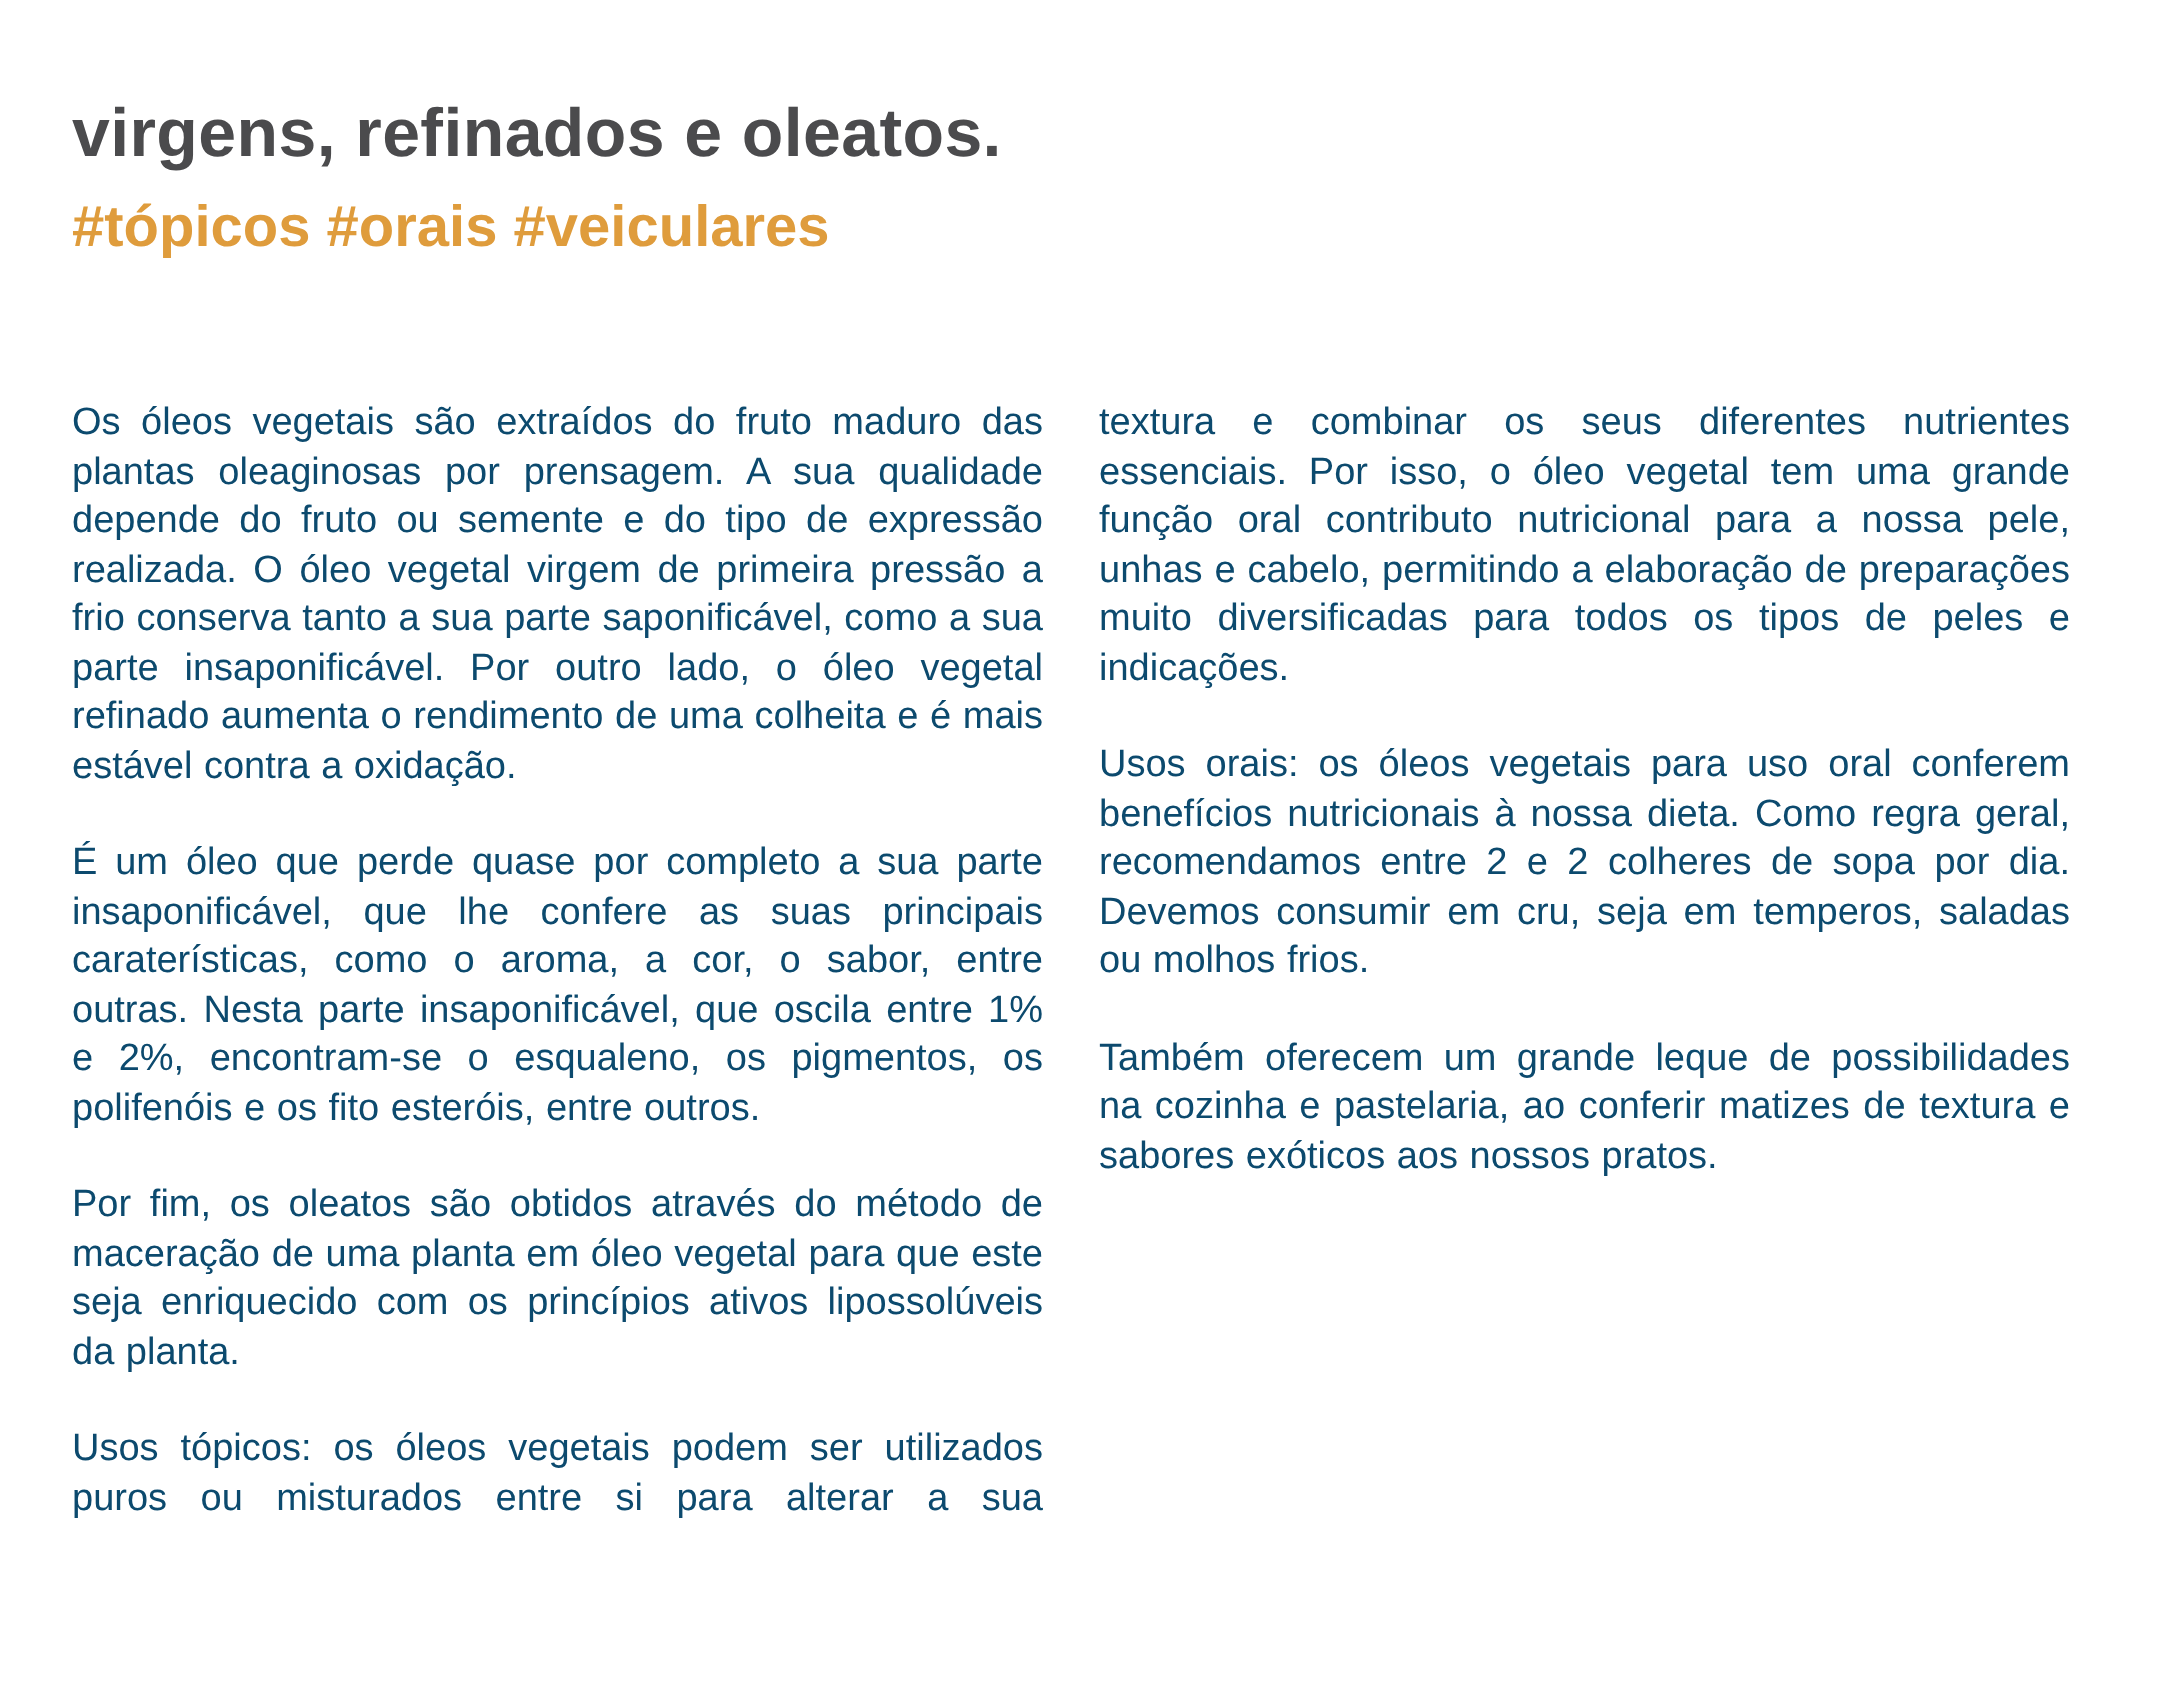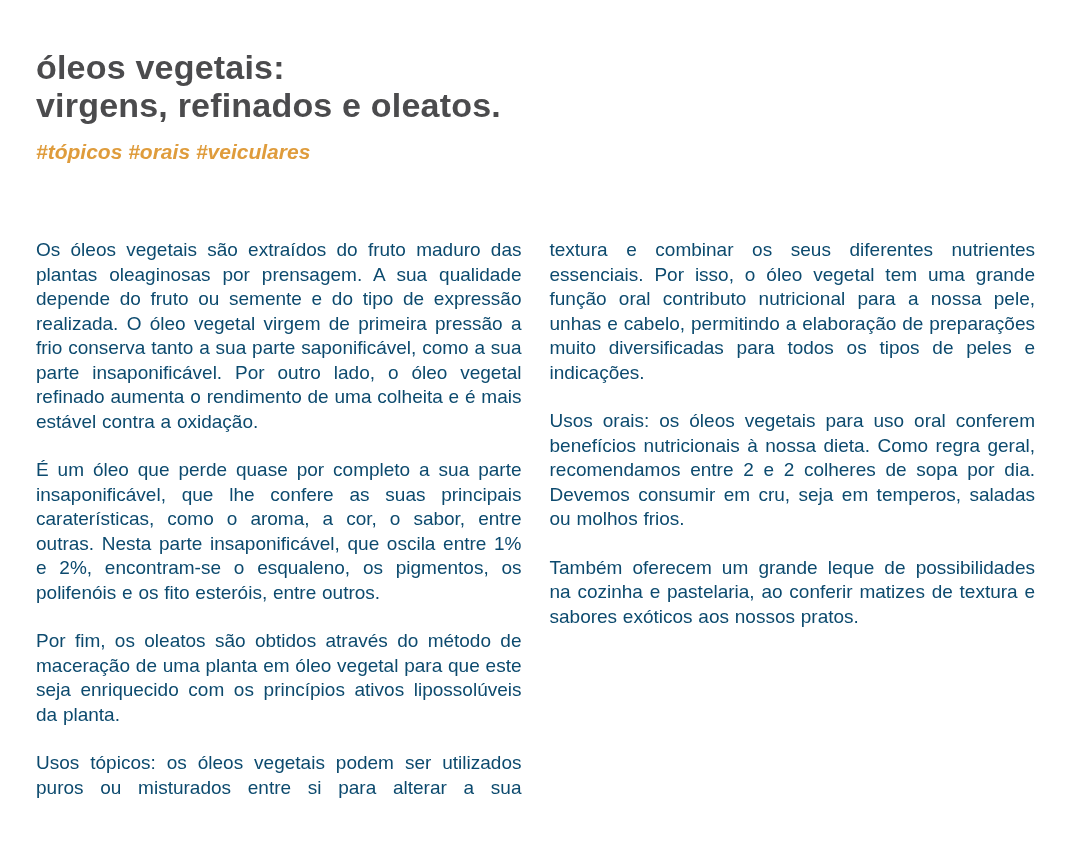--- a/index.html
+++ b/index.html
@@ -27,24 +27,23 @@
     font-weight: bold;
     line-height: 38px;
     letter-spacing: 0.2px;
   }
 
   .page-title span { display: block; }
 
   .hashtags {
     margin-top: 15px;
     color: #df9c3c;
-    font-size: 21px;
+    font-size: 29px;
     font-weight: bold;
     line-height: 26px;
-    font-style: italic;
   }
 
   .columns {
     display: flex;
     gap: 28px;
     margin: 73px 45px 0 36px;
   }
 
   .col {
     flex: 1 1 0;
@@ -65,21 +64,20 @@
   
   .col p.continues { text-align-last: justify; }
 </style>
 </head>
 <body>
 
 <div class="page">
 
   <div class="header">
     <h1 class="page-title">
-      <span>óleos vegetais:</span>
       <span>virgens, refinados e oleatos.</span>
     </h1>
     <div class="hashtags">#tópicos #orais #veiculares</div>
   </div>
 
   <div class="columns">
 
     <div class="col">
       <p>Os óleos vegetais são extraídos do fruto maduro das plantas oleaginosas por prensagem. A sua qualidade depende do fruto ou semente e do tipo de expressão realizada. O óleo vegetal virgem de primeira pressão a frio conserva tanto a sua parte saponificável, como a sua parte insaponificável. Por outro lado, o óleo vegetal refinado aumenta o rendimento de uma colheita e é mais estável contra a oxidação.</p>
       <p>É um óleo que perde quase por completo a sua parte insaponificável, que lhe confere as suas principais caraterísticas, como o aroma, a cor, o sabor, entre outras. Nesta parte insaponificável, que oscila entre 1% e 2%, encontram-se o esqualeno, os pigmentos, os polifenóis e os fito esteróis, entre outros.</p>

